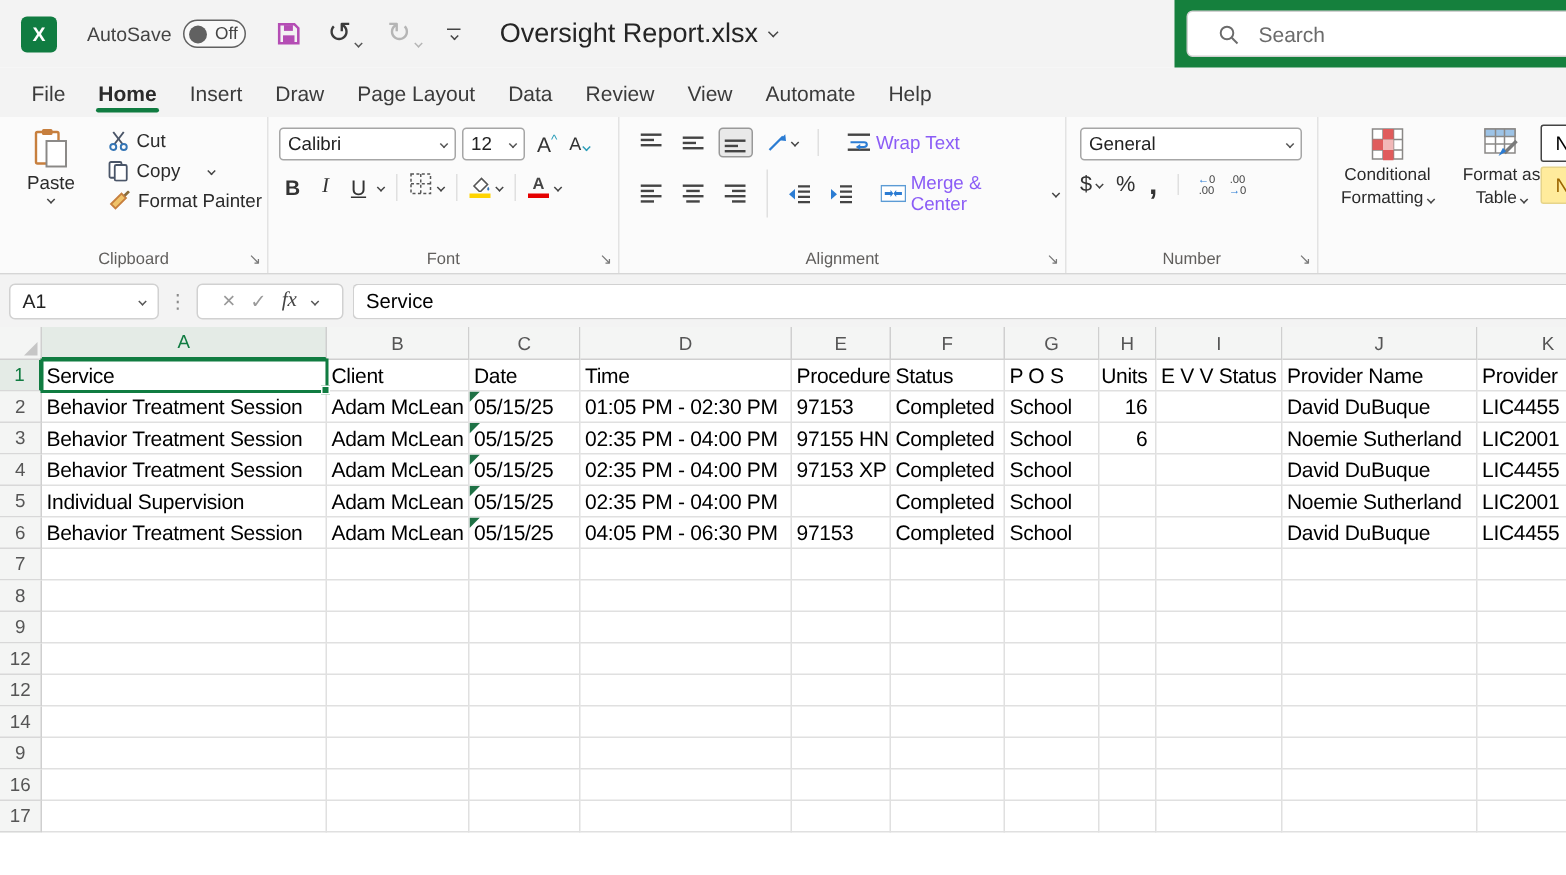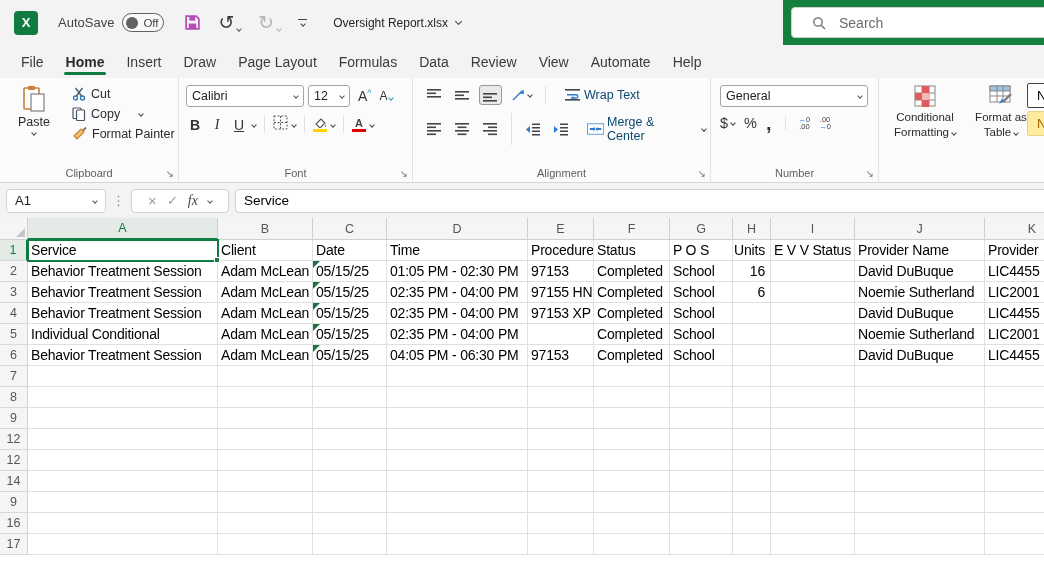--- a/index.html
+++ b/index.html
@@ -14,21 +14,21 @@
   .toggle .knob { width:12px; height:12px; border-radius:50%; background:#616161; margin-left:3px; }
   .toggle .tlabel { font-size:11.5px; color:#444; margin-left:5px; }
   .qat { display:flex; align-items:center; gap:17px; margin-left:20px; }
   .qat .btn { display:flex; align-items:flex-end; gap:3px; cursor:pointer; }
   .undo-glyph { font-size:19px; color:#3b3b3b; line-height:16px; }
   .redo-glyph { font-size:19px; color:#b5b5b5; line-height:16px; transform:scaleX(-1); display:inline-block; }
   .chev { display:inline-block; width:5px; height:5px; border-right:1.3px solid currentColor; border-bottom:1.3px solid currentColor; transform:rotate(45deg); }
   .chev-sm { width:4px; height:4px; }
   .qat-ovf { display:flex; flex-direction:column; align-items:center; gap:2px; color:#444; }
   .qat-ovf .bar { width:9px; height:1.5px; background:#444; }
-  .doc-title { display:flex; align-items:center; gap:8px; margin-left:26px; font-size:12px; color:#252525; }
+  .doc-title { display:flex; align-items:center; gap:8px; margin-left:26px; font-size:18px; color:#252525; }
   .doc-title .chev { color:#444; margin-top:-2px; }
   .search-zone { position:absolute; right:0; top:0; width:261px; height:45px; background:#15803d; }
   .searchbox { position:absolute; left:8px; top:7px; width:260px; height:31px; background:#fff; border:1px solid #d1d1d1; border-radius:4px; display:flex; align-items:center; padding-left:20px; gap:13px; }
   .searchbox span { font-size:14px; color:#6b6b6b; }
 
   
   .tabrow { height:33px; background:#f3f3f3; display:flex; align-items:center; padding-left:10px; }
   .tab { padding:0 11px; font-size:14px; color:#3b3b3b; height:100%; display:flex; align-items:center; position:relative; cursor:pointer; }
   .tab.active { font-weight:700; color:#2b2b2b; }
   .tab.active::after { content:''; position:absolute; left:9px; right:9px; bottom:3px; height:3px; background:#107c41; border-radius:2px; }
@@ -56,21 +56,21 @@
   .fr2 { display:flex; align-items:center; margin-left:7px; margin-top:8px; gap:4px; }
   .fmtletter { font-size:14px; color:#333; width:18px; text-align:center; cursor:pointer; }
   .colorbar { display:flex; flex-direction:column; align-items:center; cursor:pointer; }
   .colorbar .bar { width:14px; height:3px; margin-top:1px; }
 
   .g-align { width:298px; }
   .ar { display:flex; align-items:center; margin-left:10px; gap:5px; }
   .ar + .ar { margin-top:7px; }
   .icobtn { padding:2px 3px; cursor:pointer; display:flex; align-items:center; gap:3px; border:1px solid transparent; border-radius:3px; }
   .icobtn.selected { border-color:#999; background:#e9e9e9; }
-  .albl { font-size:12.5px; color:#0c4a6e; }
+  .albl { font-size:12.5px; color:#8b5cf6; }
 
   .g-num { width:168px; }
   .nr2 { display:flex; align-items:center; margin-left:9px; margin-top:8px; gap:9px; }
   .numglyph { font-size:14.5px; color:#333; cursor:pointer; display:flex; align-items:center; gap:3px; }
   .decbtn { display:flex; flex-direction:column; align-items:center; line-height:7px; font-size:7.5px; color:#444; cursor:pointer; }
   .decbtn .blue { color:#2b7cd3; }
 
   .g-styles { flex:1; }
   .bigbtn { display:flex; flex-direction:column; align-items:center; width:76px; cursor:pointer; }
   .bigbtn .l { font-size:11.5px; color:#2b2b2b; line-height:15px; display:flex; align-items:center; gap:3px; }
@@ -154,21 +154,20 @@
     </div>
   </div>
 </div>
 
 <div class="tabrow">
     <div class="tab">File</div>
     <div class="tab active">Home</div>
     <div class="tab">Insert</div>
     <div class="tab">Draw</div>
     <div class="tab">Page Layout</div>
-    <div class="tab">Formulas</div>
     <div class="tab">Data</div>
     <div class="tab">Review</div>
     <div class="tab">View</div>
     <div class="tab">Automate</div>
     <div class="tab">Help</div>
   </div>
 
 <div class="ribbon">
 
   <div class="group g-clip">
@@ -526,21 +525,21 @@
         <div class="c" style="width: 66px;">97153 XP</div>
         <div class="c" style="width: 76px;">Completed</div>
         <div class="c" style="width: 63px;">School</div>
         <div class="c num" style="width: 38px;"></div>
         <div class="c" style="width: 84px;"></div>
         <div class="c" style="width: 130px;">David DuBuque</div>
         <div class="c" style="width: 95px;">LIC4455</div>
       </div>
       <div class="grow">
         <div class="rh">5</div>
-        <div class="c" style="width: 190px;">Individual Conditional</div>
+        <div class="c" style="width: 190px;">Individual Supervision</div>
         <div class="c" style="width: 95px;">Adam McLean</div>
         <div class="c flag" style="width: 74px;">05/15/25</div>
         <div class="c" style="width: 141px;">02:35 PM - 04:00 PM</div>
         <div class="c" style="width: 66px;"></div>
         <div class="c" style="width: 76px;">Completed</div>
         <div class="c" style="width: 63px;">School</div>
         <div class="c num" style="width: 38px;"></div>
         <div class="c" style="width: 84px;"></div>
         <div class="c" style="width: 130px;">Noemie Sutherland</div>
         <div class="c" style="width: 95px;">LIC2001</div>

